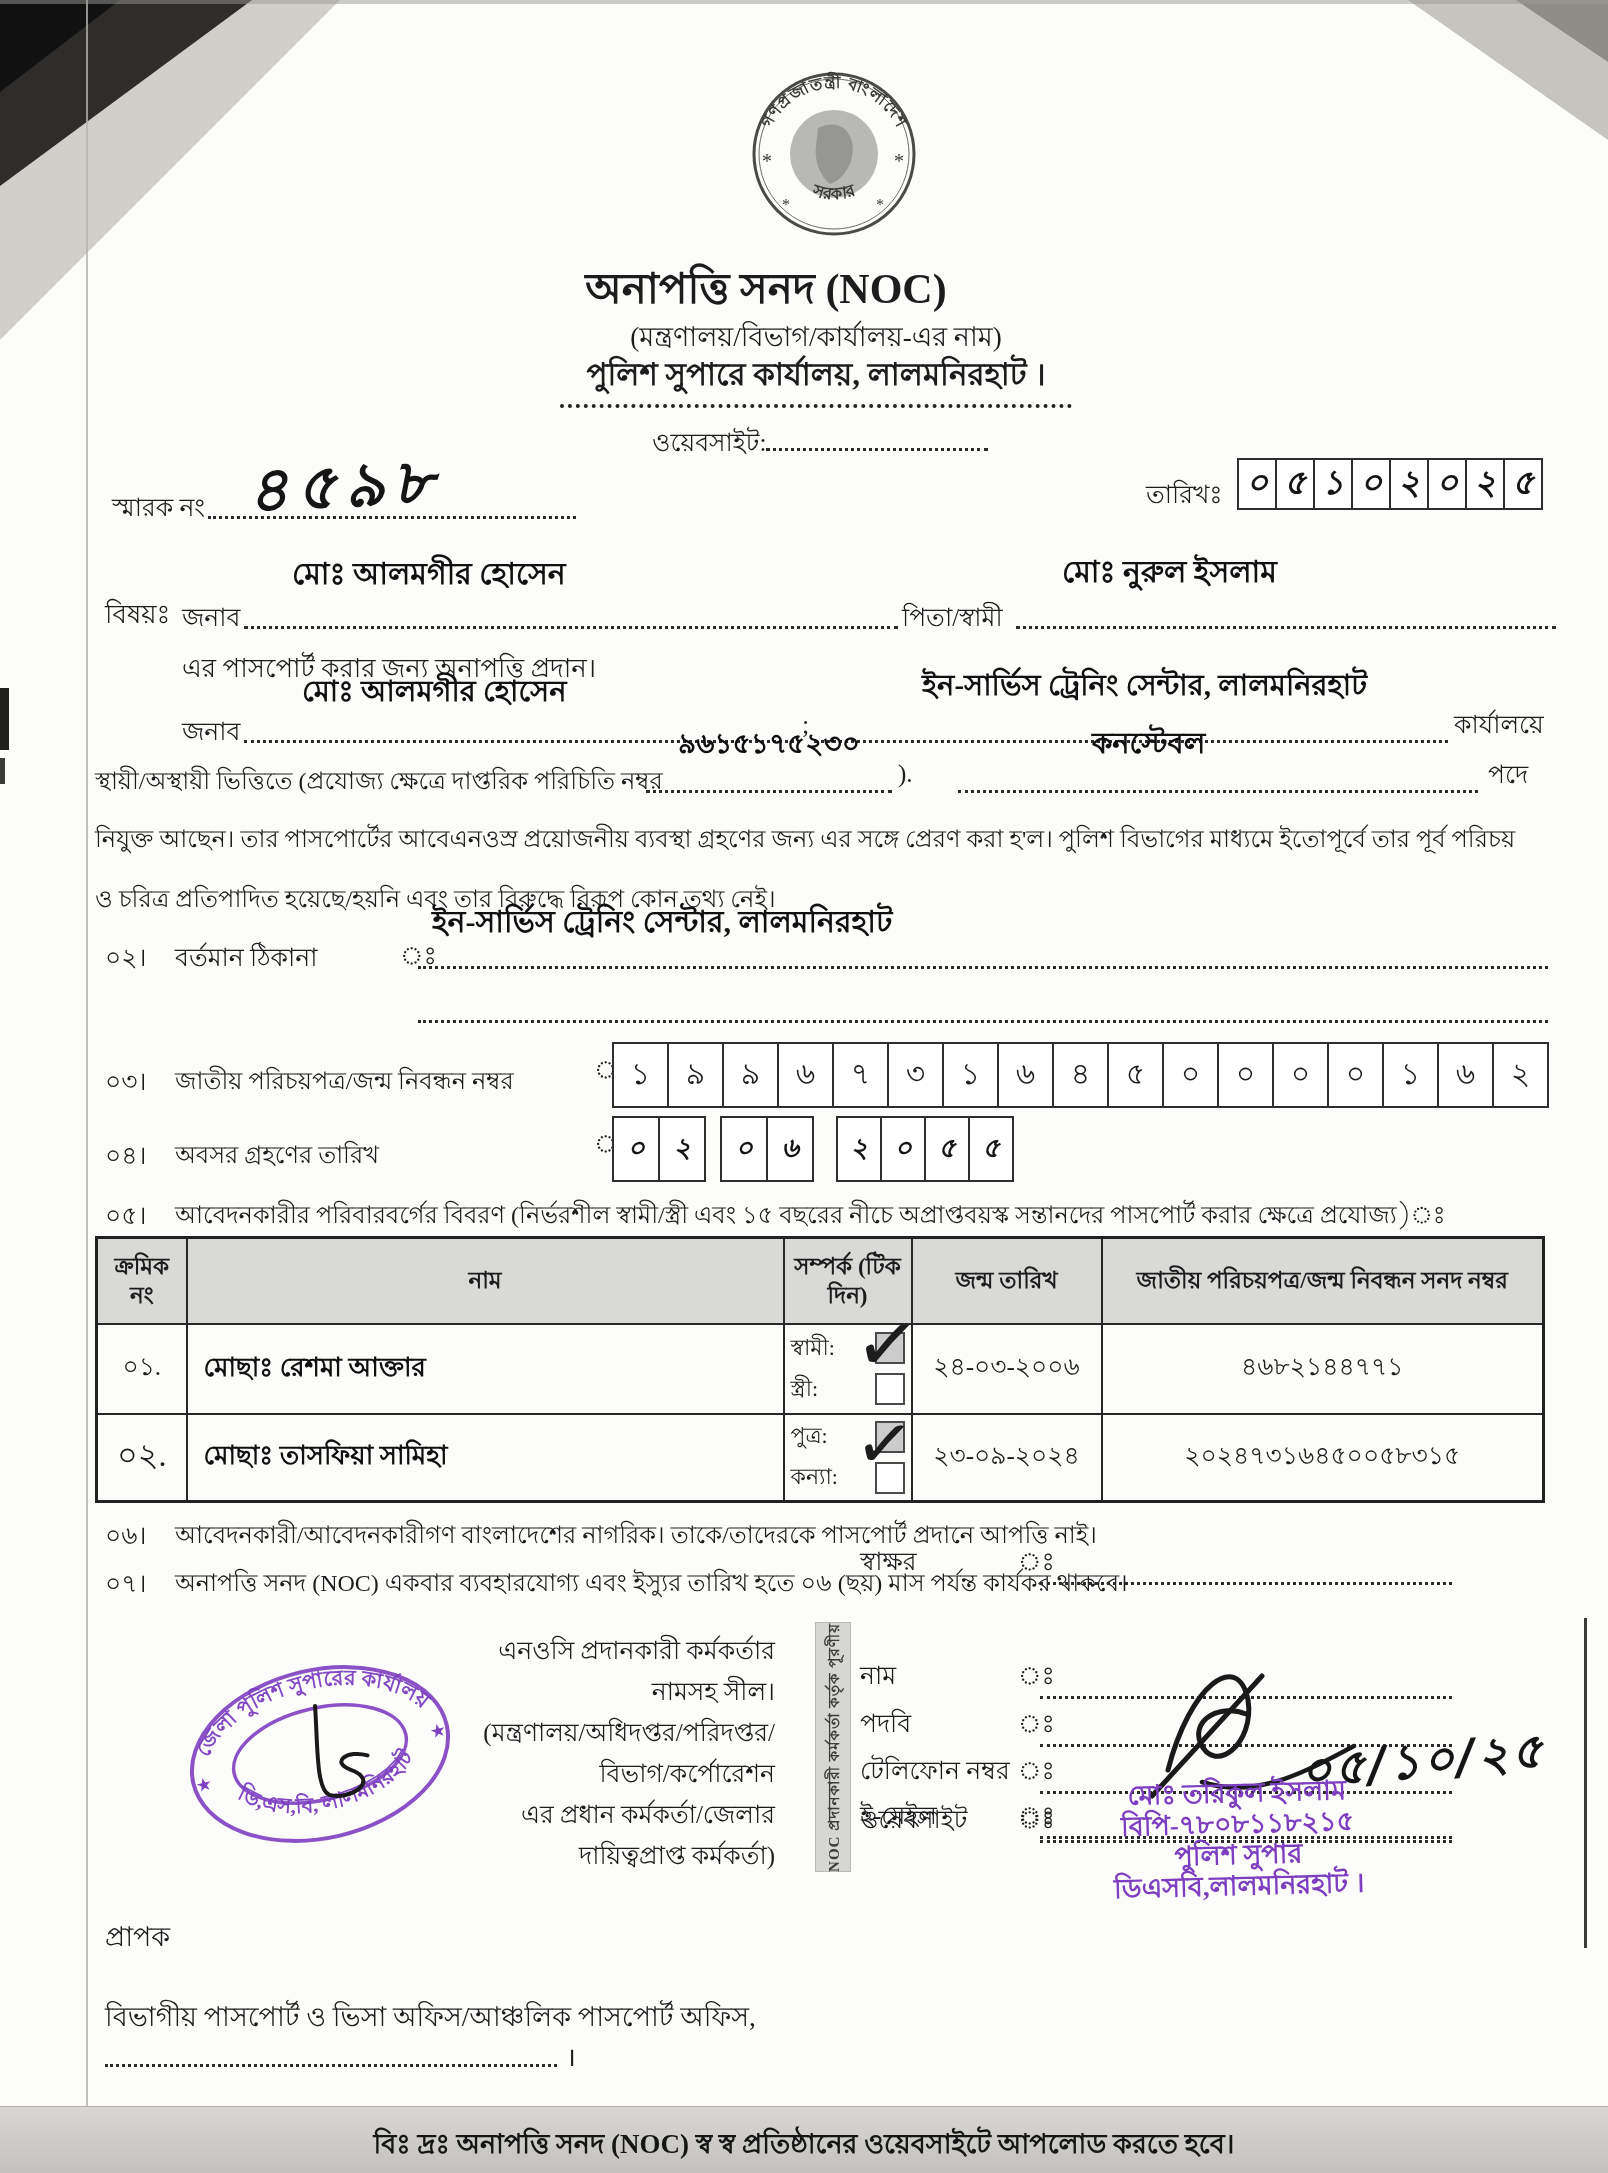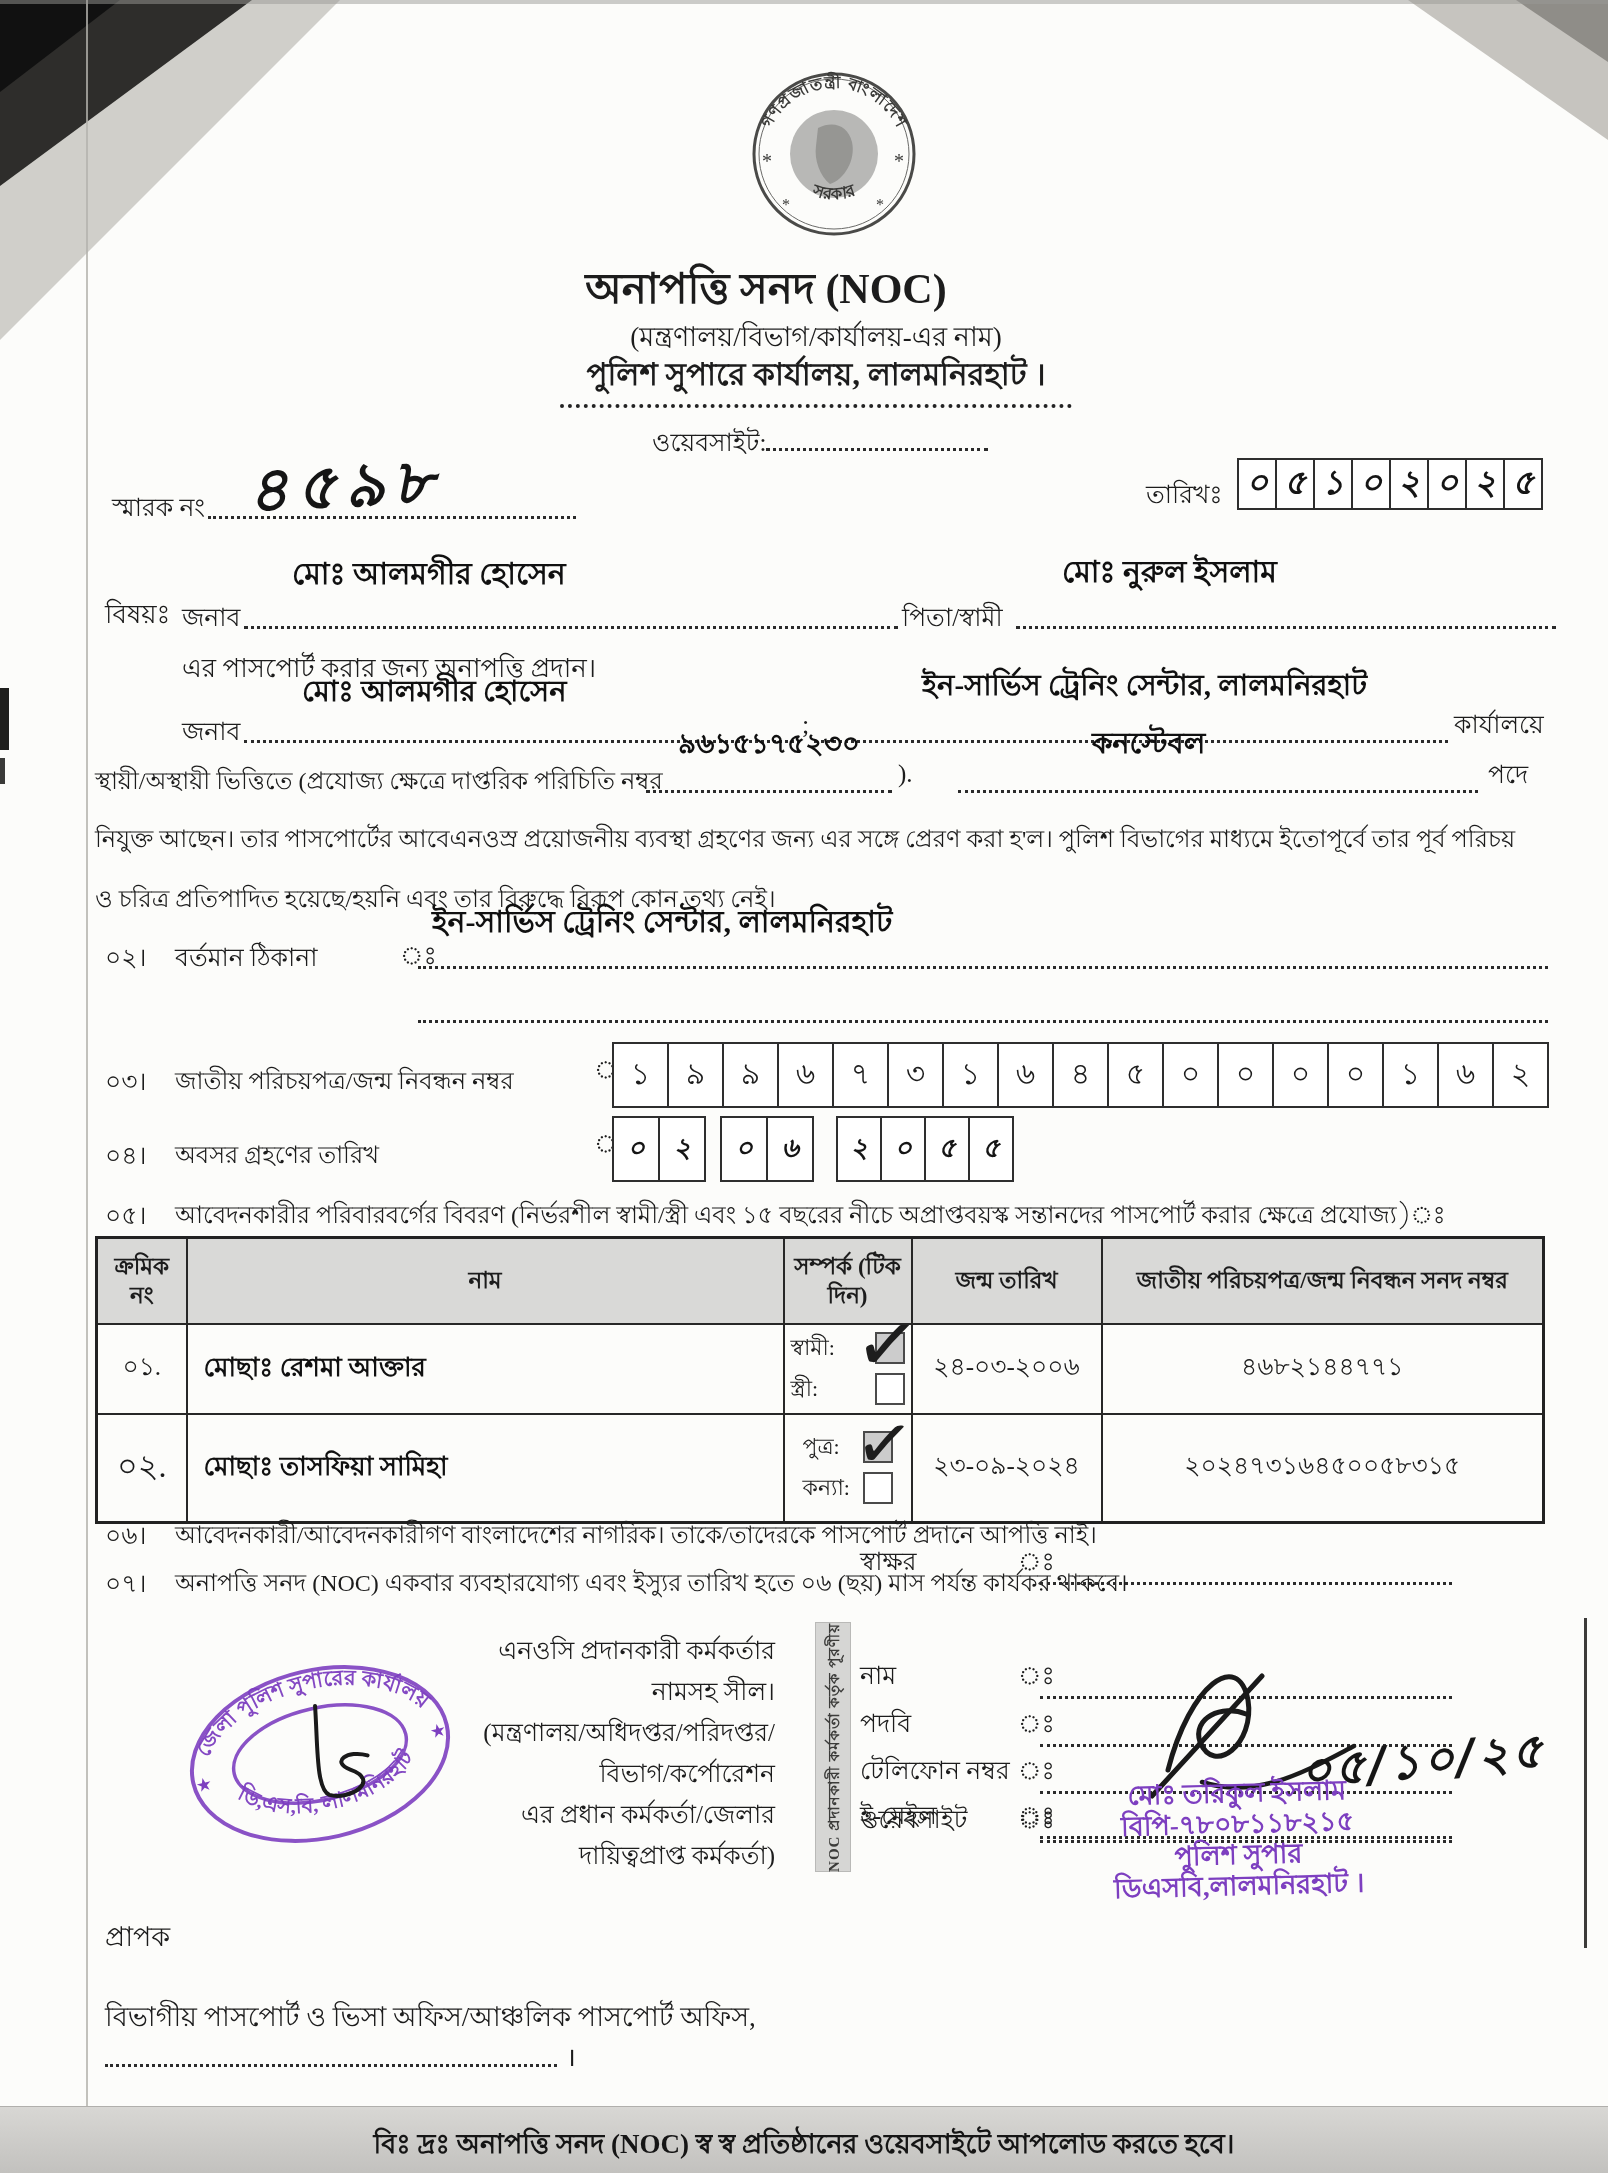--- a/index.html
+++ b/index.html
@@ -196,21 +196,21 @@
           <span class="relbox" style="background:#fff;"></span>
         </div>
         <span class="tick" style="left:70px;top:-20px;font-size:78px;transform:rotate(6deg);">✓</span>
       </td>
       <td class="center" style="font-size:25px;">২৪-০৩-২০০৬</td>
       <td class="center" style="font-size:25px;">৪৬৮২১৪৪৭৭১</td>
     </tr>
     <tr style="height:88px;">
       <td class="center" style="font-size:32px;">০২.</td>
       <td style="font-size:26px;padding-left:16px;" class="typed">মোছাঃ তাসফিয়া সামিহা</td>
-      <td style="position:relative;padding:12px;">
+      <td style="position:relative;padding:0;">
         <div class="relrow" style="font-size:22px;">
           <span>পুত্র:</span>
           <span class="relbox"></span>
         </div>
         <div class="relrow" style="font-size:22px;">
           <span>কন্যা:</span>
           <span class="relbox" style="background:#fff;"></span>
         </div>
         <span class="tick" style="left:70px;top:-6px;font-size:70px;transform:rotate(6deg);">✓</span>
       </td>

